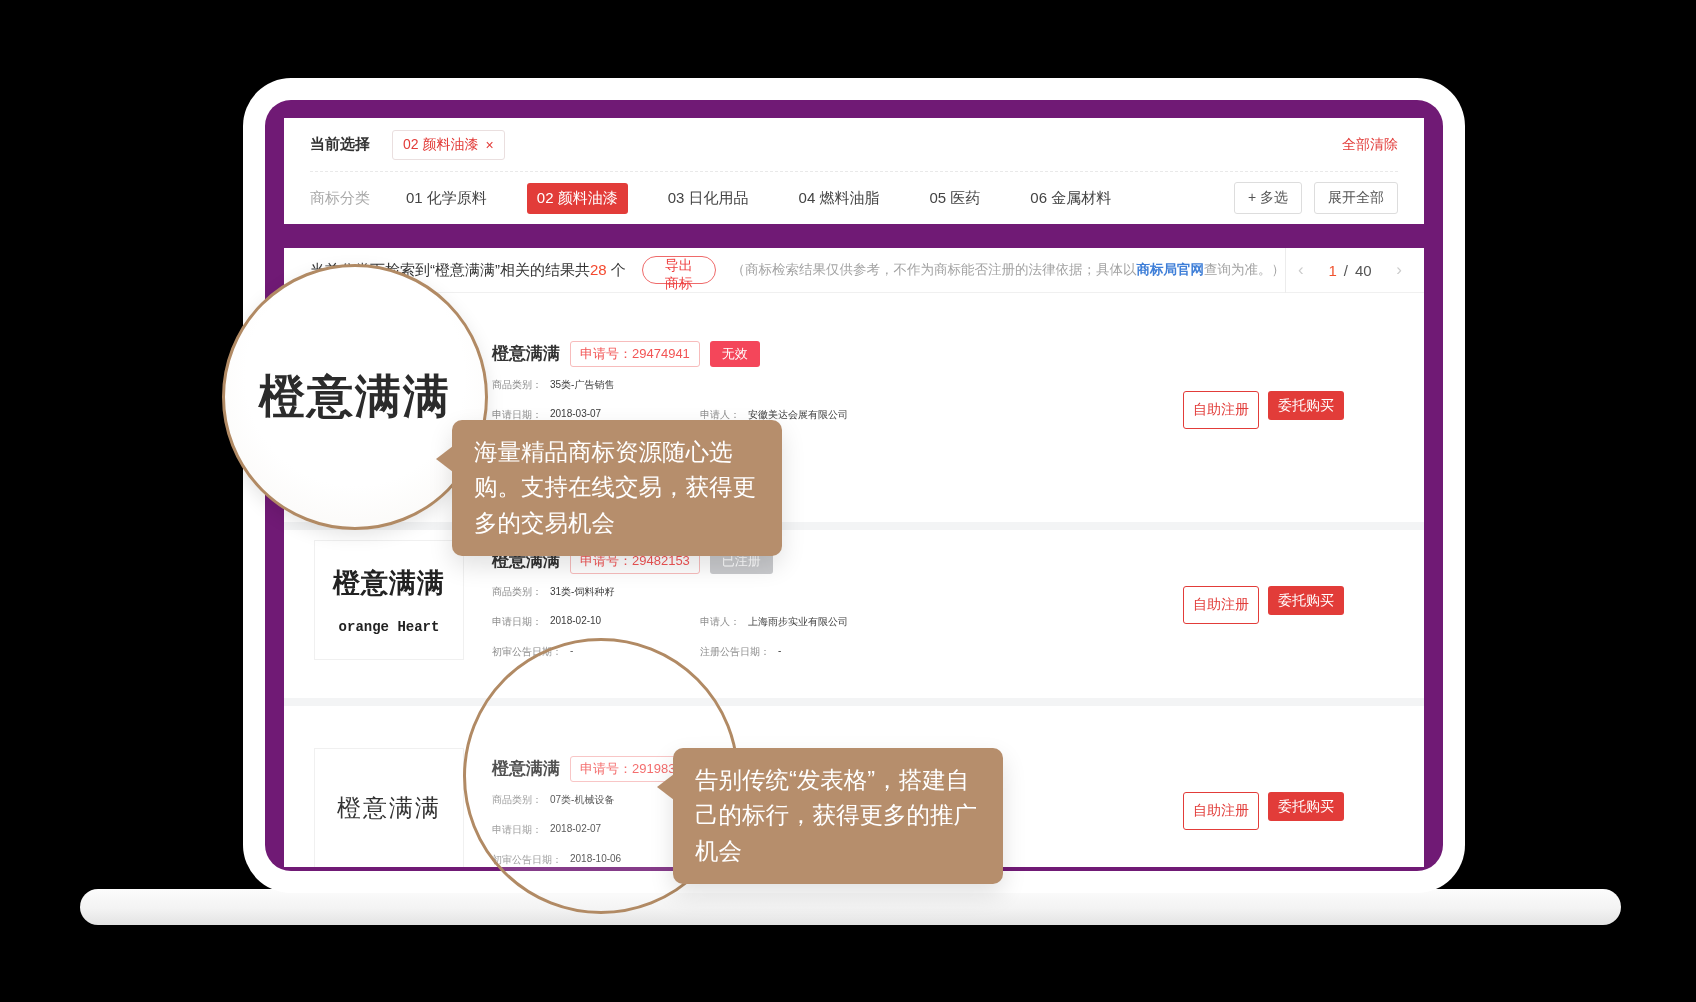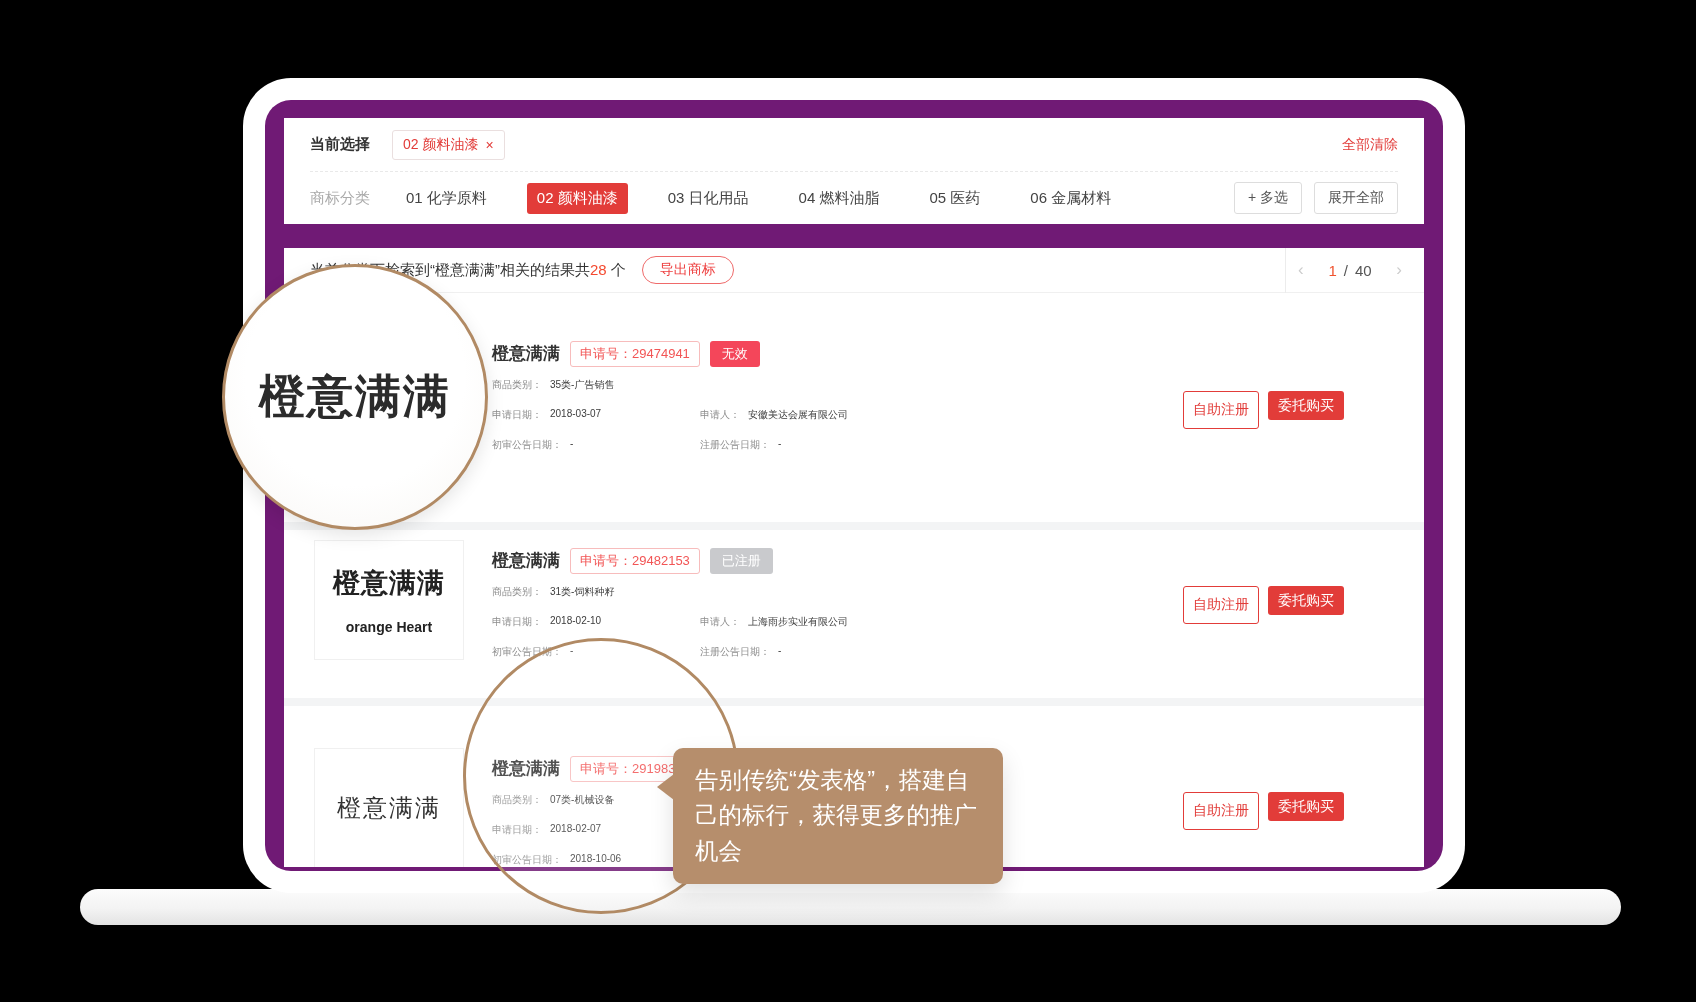--- a/index.html
+++ b/index.html
@@ -63,21 +63,21 @@
   .sep { height:8px; background:#f3f4f5; }
   .result-row { position:relative; display:flex; background:#fff; padding-left:30px; }
   .row-1 { height:229px; padding-top:46px; }
   .row-2 { height:168px; padding-top:16px; }
   .row-3 { height:175px; padding-top:48px; }
   .thumb { width:150px; height:120px; border:1px solid #f0f0f0; background:#fff;
            flex:none; margin-right:28px; margin-top:-6px; display:flex;
            flex-direction:column; align-items:center; justify-content:center; cursor:pointer; }
   .thumb-cn { font-family:"DejaVu Serif","Liberation Serif",serif; font-size:27px;
               font-weight:700; color:#222; letter-spacing:1px; }
-  .thumb-sub { font-family:Liberation Sans, sans-serif;
+  .thumb-sub { font-family:Liberation Mono, monospace;
                font-size:14px; font-weight:700; color:#222; margin-top:18px; }
   .thumb-plain { font-size:24px; color:#333; letter-spacing:2px; }
   .details { flex:1; min-width:0; }
   .title-line { display:flex; align-items:center; gap:10px; height:29px; }
   .tm-name { font-size:17px; font-weight:700; color:#333; }
   .app-tag { border:1px solid #f7bcbc; color:#f25555; border-radius:3px;
              padding:3px 9px; font-size:13px; white-space:nowrap; background:#fff; }
   .badge { padding:4px 12px; border-radius:3px; color:#fff; font-size:13px; }
   .badge-invalid { background:#f4465a; }
   .badge-registered { background:#c9cacd; }
@@ -147,20 +147,21 @@
           <span class="spacer"></span>
           <button class="btn-ghost">+ 多选</button>
           <button class="btn-ghost">展开全部</button>
         </div>
       </div>
 
       <div class="results-panel">
         <div class="results-header">
           <span class="rh-text"><span>当前分类下检索到“橙意满满”相关的结果共</span><span class="red">28</span> <span>个</span></span>
           <button class="btn-export">导出商标</button>
+          <span class="disclaimer"><span>（商标检索结果仅供参考，不作为商标能否注册的法律依据；具体以</span><a class="link">商标局官网</a><span>查询为准。）</span></span>
           <span class="v-divider"></span>
           <span class="pager">
             <span class="chev">‹</span>
             <span class="grp">
               <span class="cur">1</span>
               <span>/</span>
               <span>40</span>
             </span>
             <span class="chev">›</span>
           </span>
@@ -293,15 +294,16 @@
 
         </div>
       </div>
     </div>
   </div>
 
   <div class="circle1">
     <span class="circle1-text">橙意满满</span>
   </div>
   <div class="circle2"></div>
+  <div class="tooltip tooltip-1">海量精品商标资源随心选购。支持在线交易，获得更多的交易机会</div>
   <div class="tooltip tooltip-2">告别传统“发表格”，搭建自己的标行，获得更多的推广机会</div>
 
 </div>
 
 </body></html>

